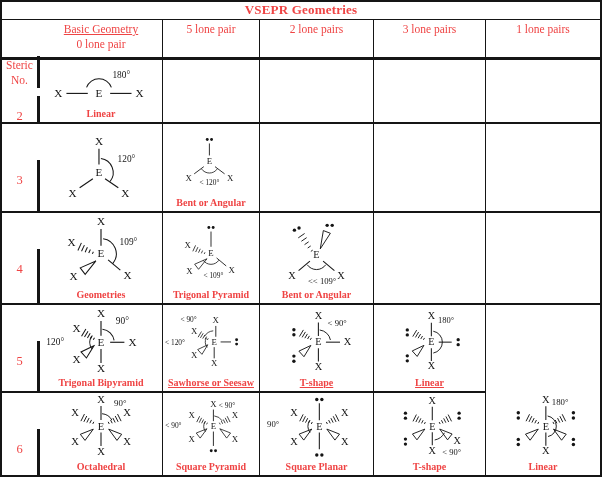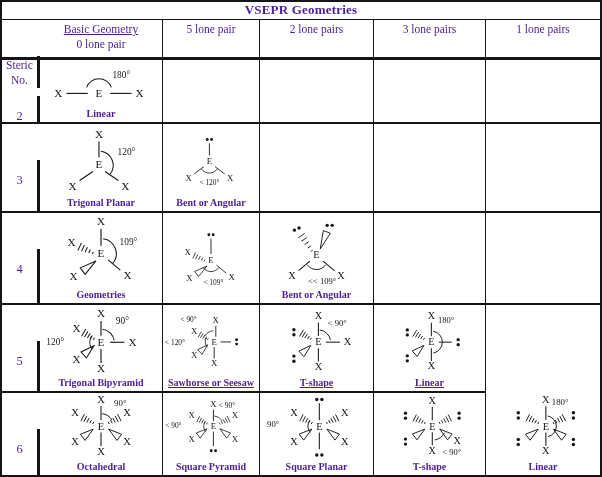--- a/index.html
+++ b/index.html
@@ -1,18 +1,18 @@
 <!DOCTYPE html>
 <html><head>
 <meta charset="utf-8">
 <style>
   html,body{margin:0;padding:0;background:#e9e9e9;}
   .page{position:relative;width:602px;height:477px;box-sizing:border-box;margin:0;
         border:2px solid #151515;background:#fff;display:flex;flex-direction:column;
-        font-family:"Liberation Serif","DejaVu Serif",serif;color:#4c1d95;}
+        font-family:"Liberation Serif","DejaVu Serif",serif;color:#ef4444;}
   .title{flex:0 0 17px;border-bottom:1px solid #151515;font-weight:700;font-size:13px;
          text-align:center;line-height:16px;letter-spacing:.2px;}
   .grid-row{display:grid;grid-template-columns:38px 123px 97px 114px 112px 1fr;min-height:0;}
   .header-row{flex:0 0 37px;border-bottom:3px solid #151515;font-size:11.5px;text-align:center;}
   .hcell{border-right:1px solid #151515;padding-top:2px;line-height:1.3;min-width:0;}
   .hcell.c0,.cell.c0{border-right:3px solid #151515;margin-top:36px;}
   .hcell.last,.cell.last{border-right:none;}
   .u{text-decoration:underline;}
   #body-rows{flex:1 1 auto;display:flex;flex-direction:column;min-height:0;}
   .body-row{flex:0 0 auto;}
@@ -81,21 +81,20 @@
             <text x="58" y="11" text-anchor="middle" font-size="11" fill="#151515">X</text>
             <line x1="58" y1="14.5" x2="58" y2="30" stroke="#151515" stroke-width="1.1"></line>
             <text x="58" y="41" text-anchor="middle" font-size="11" fill="#151515">E</text>
             <line x1="52" y1="44" x2="39" y2="53" stroke="#151515" stroke-width="1.1"></line>
             <text x="32" y="62" text-anchor="middle" font-size="11" fill="#151515">X</text>
             <line x1="64" y1="44" x2="77" y2="53" stroke="#151515" stroke-width="1.1"></line>
             <text x="84" y="62" text-anchor="middle" font-size="11" fill="#151515">X</text>
             <path d="M 69.0 46.6 A 14 14 0 0 0 59.9 24.1" fill="none" stroke="#151515" stroke-width="1"></path>
             <text x="85" y="28" text-anchor="middle" font-size="9.2" fill="#151515">120°</text>
           </svg>
-          <div class="caption">Trigonal Planar</div>
         </div>
         <div class="cell gcell">
           <svg viewBox="0 0 120 66" preserveAspectRatio="xMidYMid meet">
             <g>
               <circle cx="55.3" cy="7" r="1.8" fill="#151515"></circle>
               <circle cx="60.7" cy="7" r="1.8" fill="#151515"></circle>
             </g>
             <line x1="58" y1="12" x2="58" y2="27" stroke="#151515" stroke-width="1.1"></line>
             <text x="58" y="38" text-anchor="middle" font-size="11" fill="#151515">E</text>
             <line x1="51" y1="41" x2="39" y2="50" stroke="#151515" stroke-width="1.1"></line>
@@ -151,20 +150,21 @@
               <line x1="37.28186147240684" y1="36.722633476451854" x2="40.71813852759316" y2="29.27736652354815" stroke="#151515" stroke-width="1"></line>
             </g>
             <text x="31" y="32" text-anchor="middle" font-size="11" fill="#151515">X</text>
             <polygon points="55,46 39.56115695660123,52.8295040435816 44.43884304339877,59.1704959564184" fill="#fff" stroke="#151515" stroke-width="1"></polygon>
             <text x="33" y="65" text-anchor="middle" font-size="11" fill="#151515">X</text>
             <line x1="67" y1="45" x2="79" y2="55" stroke="#151515" stroke-width="1.1"></line>
             <text x="86" y="64" text-anchor="middle" font-size="11" fill="#151515">X</text>
             <path d="M 50.2 47.9 A 12 12 0 0 0 69.8 47.9" fill="none" stroke="#151515" stroke-width="1"></path>
             <text x="63" y="70" text-anchor="middle" font-size="9.2" fill="#151515">&lt; 109°</text>
           </svg>
+          <div class="caption">Trigonal Pyramid</div>
         </div>
         <div class="cell gcell">
           <svg viewBox="0 0 120 72" preserveAspectRatio="xMidYMid meet">
             <g>
               <line x1="54.01114969096076" y1="36.67983458746448" x2="55.98885030903924" y2="35.32016541253552" stroke="#151515" stroke-width="1"></line>
               <line x1="50.663719295916216" y1="33.0905679840576" x2="53.836280704083784" y2="30.9094320159424" stroke="#151515" stroke-width="1"></line>
               <line x1="47.316288900871676" y1="29.501301380650723" x2="51.683711099128324" y2="26.498698619349277" stroke="#151515" stroke-width="1"></line>
               <line x1="43.968858505827136" y1="25.912034777243846" x2="49.531141494172864" y2="22.087965222756154" stroke="#151515" stroke-width="1"></line>
               <line x1="40.621428110782595" y1="22.322768173836966" x2="47.378571889217405" y2="17.677231826163034" stroke="#151515" stroke-width="1"></line>
             </g>

